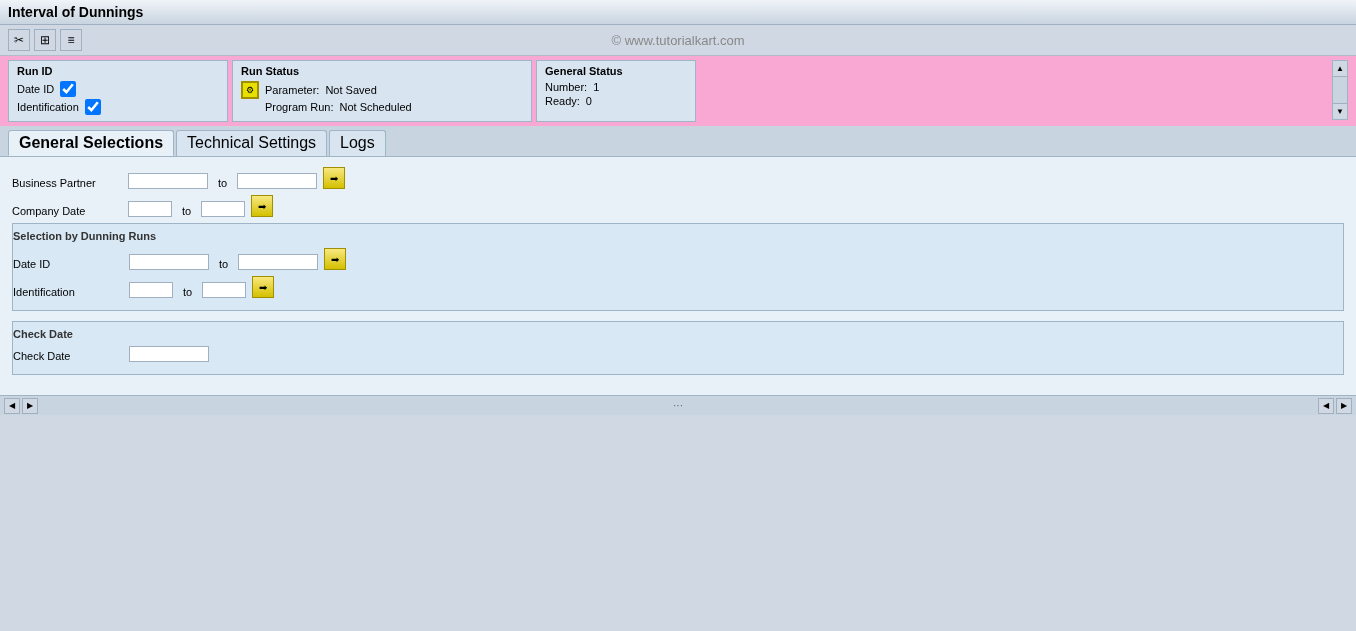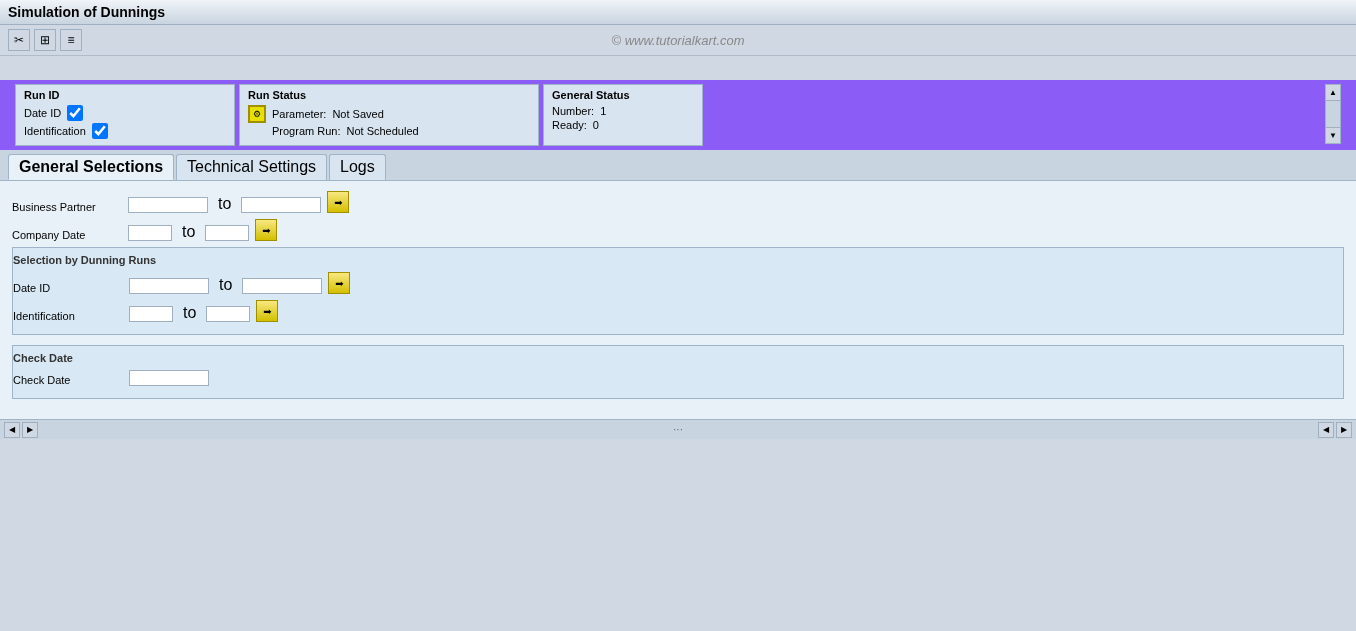--- a/index.html
+++ b/index.html
@@ -27,37 +27,35 @@
       gap: 4px;
       border-bottom: 1px solid #b0bcc8;
       position: relative;
     }
     .toolbar-watermark {
       position: absolute;
       left: 50%;
       transform: translateX(-50%);
       color: #888;
       font-size: 13px;
-      font-style: italic;
     }
     .toolbar-btn {
       width: 22px;
       height: 22px;
       background: #d0d8e4;
       border: 1px solid #a0b0c0;
       cursor: pointer;
       display: flex; align-items: center; justify-content: center;
       font-size: 12px;
     }
     .info-bar {
       display: flex;
-      background: #8b5cf6;
-      padding: 4px 15px;
+      background: #f9a8d4;
+      padding: 4px 8px;
       gap: 0;
-      margin-top: 24px;
     }
     .info-panel {
       border: 1px solid #a0b4c8;
       background: #d8e4f0;
       padding: 4px 8px;
       margin-right: 4px;
     }
     .info-panel-title {
       font-weight: bold;
       margin-bottom: 4px;
@@ -126,21 +124,21 @@
       background: #fff;
       height: 16px;
       width: 80px;
       font-size: 11px;
       padding: 0 2px;
     }
     .field-input.small {
       width: 44px;
     }
     .to-label {
-      font-size: 16px;
+      font-size: 11px;
       margin: 0 4px;
     }
     .select-btn {
       width: 22px; height: 22px;
       background: linear-gradient(to bottom, #f8e880, #d4c000);
       border: 1px solid #a09000;
       cursor: pointer;
       display: flex; align-items: center; justify-content: center;
       font-size: 10px;
     }
@@ -192,21 +190,21 @@
     .sim-checkbox {
       width: 14px; height: 14px;
       border: 1px solid #a0b0c0;
       background: #e8f0f8;
     }
   </style>
 </head>
 <body>
 
 <div class="title-bar">
-  <span>Simulation of Dunnings</span>
+  <span>Interval of Dunnings</span>
 </div>
 
 <div class="toolbar">
   <button class="toolbar-btn">✂</button>
   <button class="toolbar-btn">⊞</button>
   <button class="toolbar-btn">≡</button>
   <span class="toolbar-watermark">© www.tutorialkart.com</span>
 </div>
 
 <div class="info-bar">

